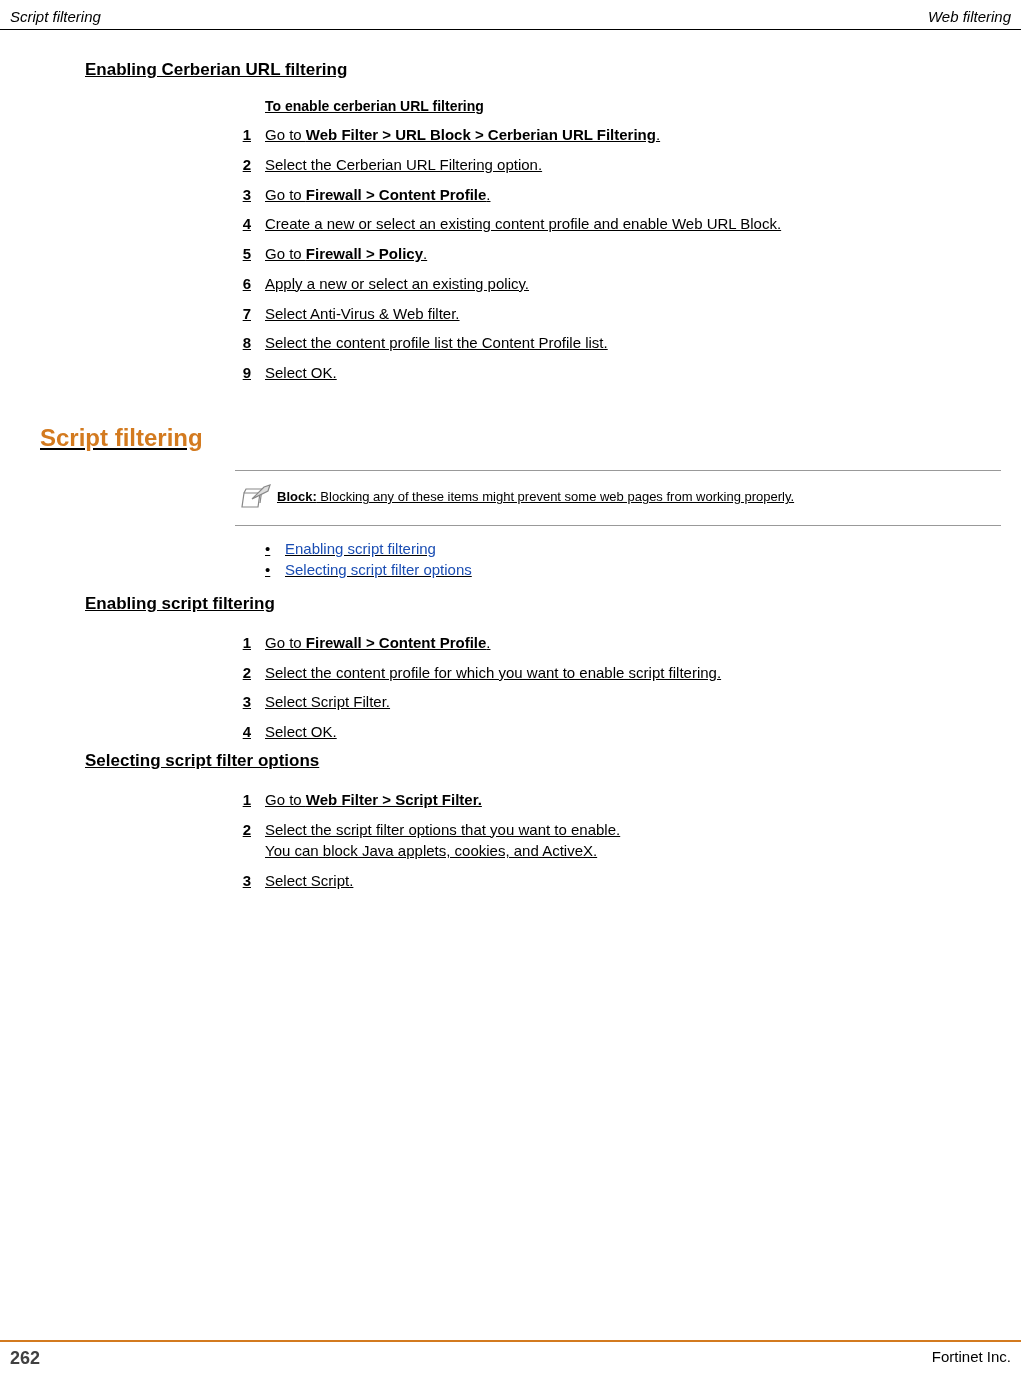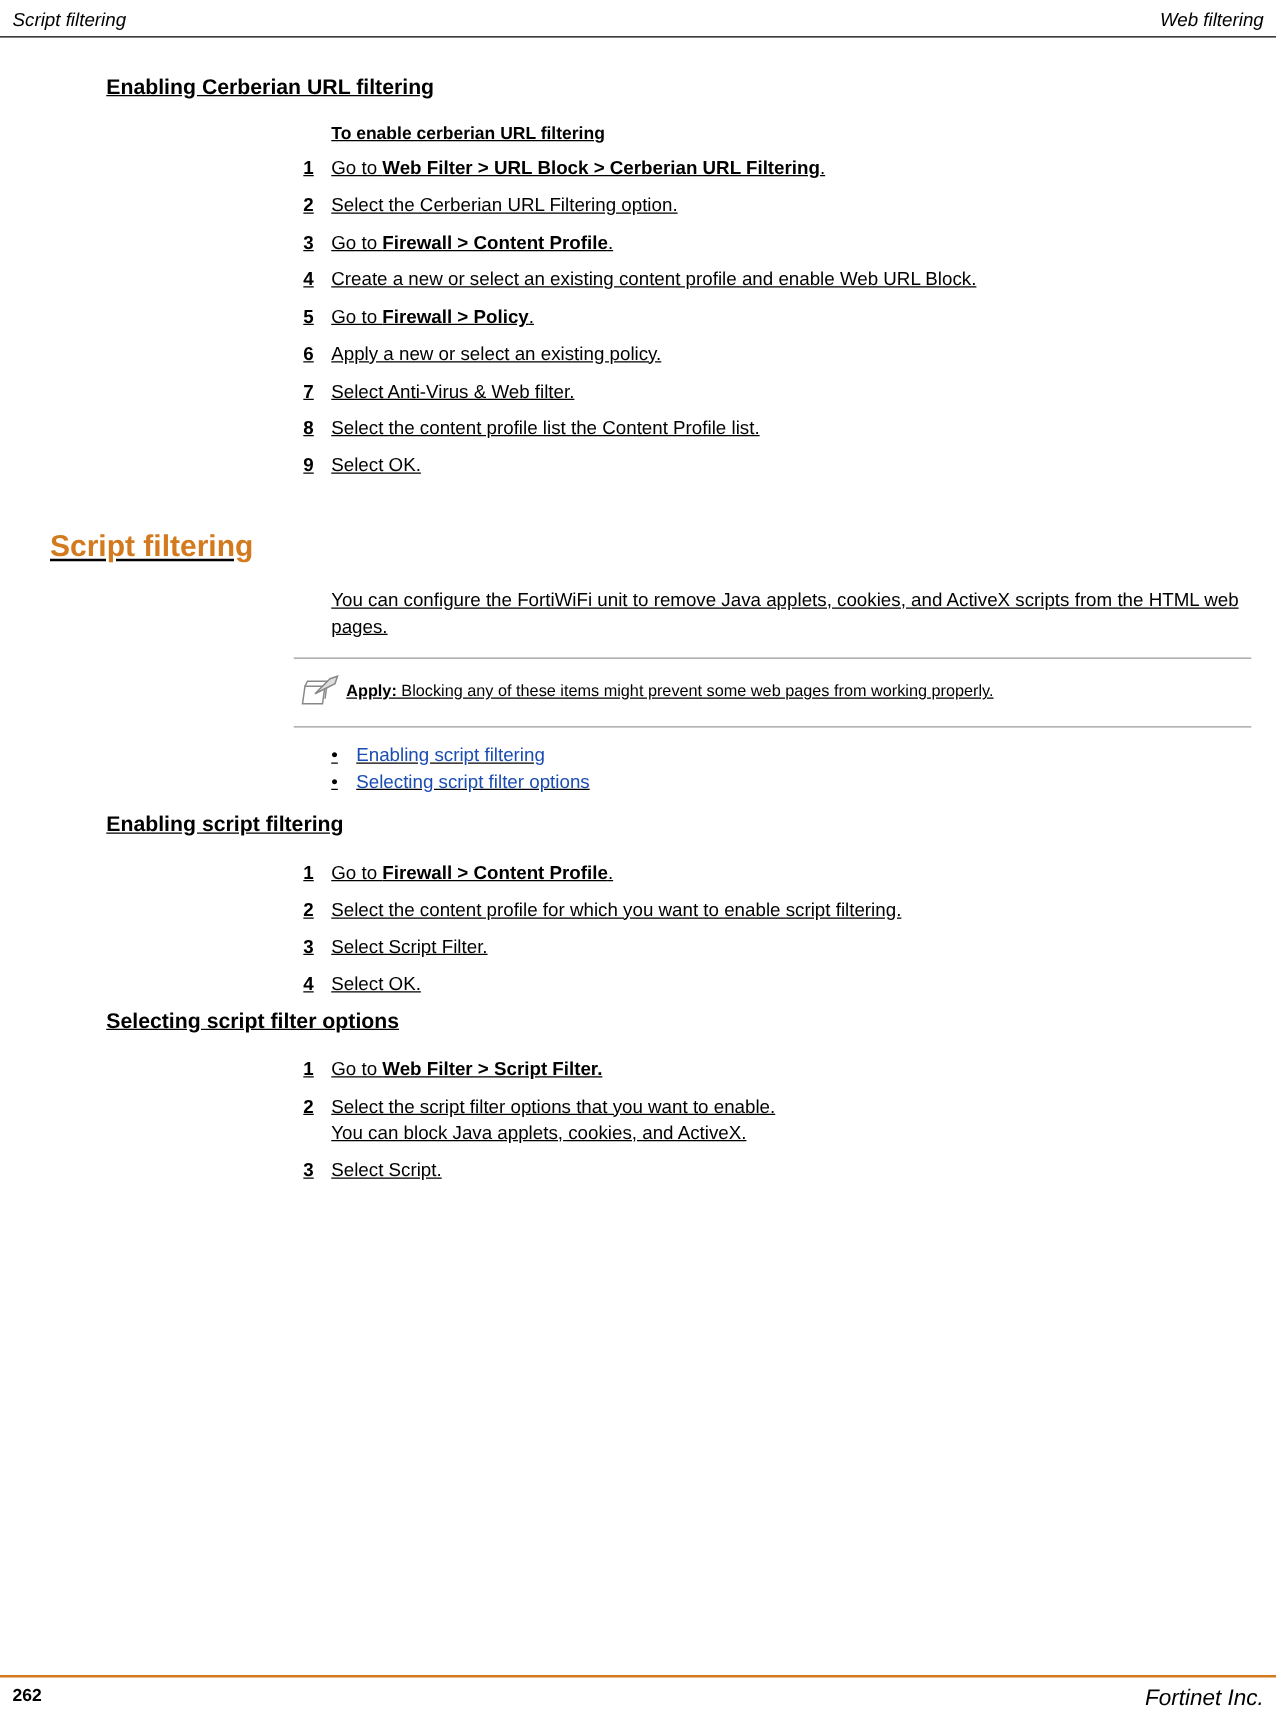--- a/index.html
+++ b/index.html
@@ -117,27 +117,26 @@
       position: absolute;
       bottom: 0;
       left: 0;
       right: 0;
       border-top: 2px solid #d37a1f;
       display: flex;
       justify-content: space-between;
       padding: 6px 10px 10px 10px;
     }
     .page-number {
-      color: #000000;
-      font-weight: bold;
-      font-size: 14px;
+      color: #404040;
+      font-weight: bold;
+      font-size: 18px;
     }
     .footer-right {
-      font-style: italic;
-      font-size: 18px;
+      font-size: 15px;
     }
     .strong {
       font-weight: bold;
     }
     .note-svg {
       stroke: #888;
       fill: none;
       stroke-width: 1.2;
     }
   </style>
@@ -187,32 +186,31 @@
       <span class="step-num">8</span>
       <span class="step-text">Select the content profile list the Content Profile list.</span>
     </li>
     <li>
       <span class="step-num">9</span>
       <span class="step-text">Select OK.</span>
     </li>
   </ol>
 
   <div class="section-heading">Script filtering</div>
-  <div class="body-text">You can configure the FortiWiFi unit to remove Java applets, cookies, and ActiveX scripts from the HTML web pages.</div>
 
   <div class="note-box">
     <div class="note-icon">
       <svg width="36" height="30" viewBox="0 0 36 30" class="note-svg">
         <path d="M4 24 L20 24 L22 10 L6 10 Z"></path>
         <path d="M6 10 L8 6 L24 6 L22 10"></path>
         <path d="M24 6 L22 20"></path>
         <path d="M26 4 L32 2 L30 8 L14 16 Z" fill="#ddd"></path>
       </svg>
     </div>
-    <div class="note-text"><span class="note-label">Apply:</span><span> Blocking any of these items might prevent some web pages from working properly.</span></div>
+    <div class="note-text"><span class="note-label">Block:</span><span> Blocking any of these items might prevent some web pages from working properly.</span></div>
   </div>
 
   <ul class="bullet-list">
     <li>
       <span class="bullet-dot">•</span>
       <span class="link-text">Enabling script filtering</span>
     </li>
     <li>
       <span class="bullet-dot">•</span>
       <span class="link-text">Selecting script filter options</span>

